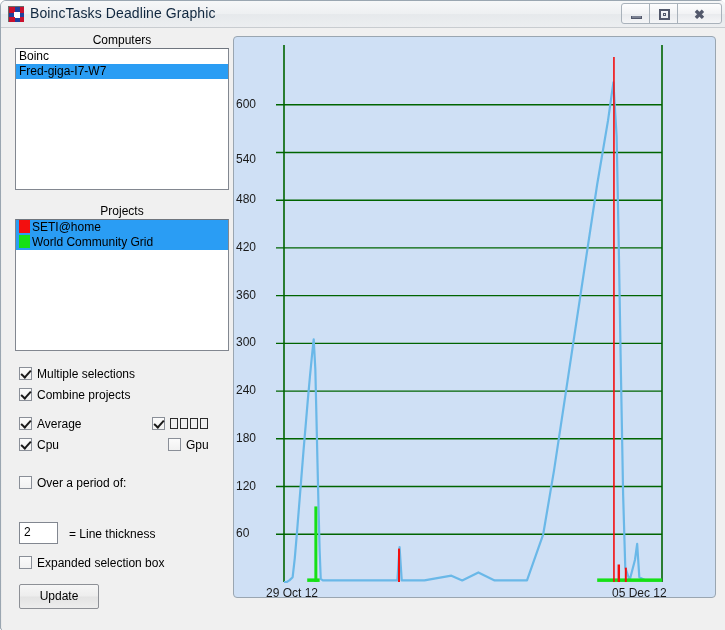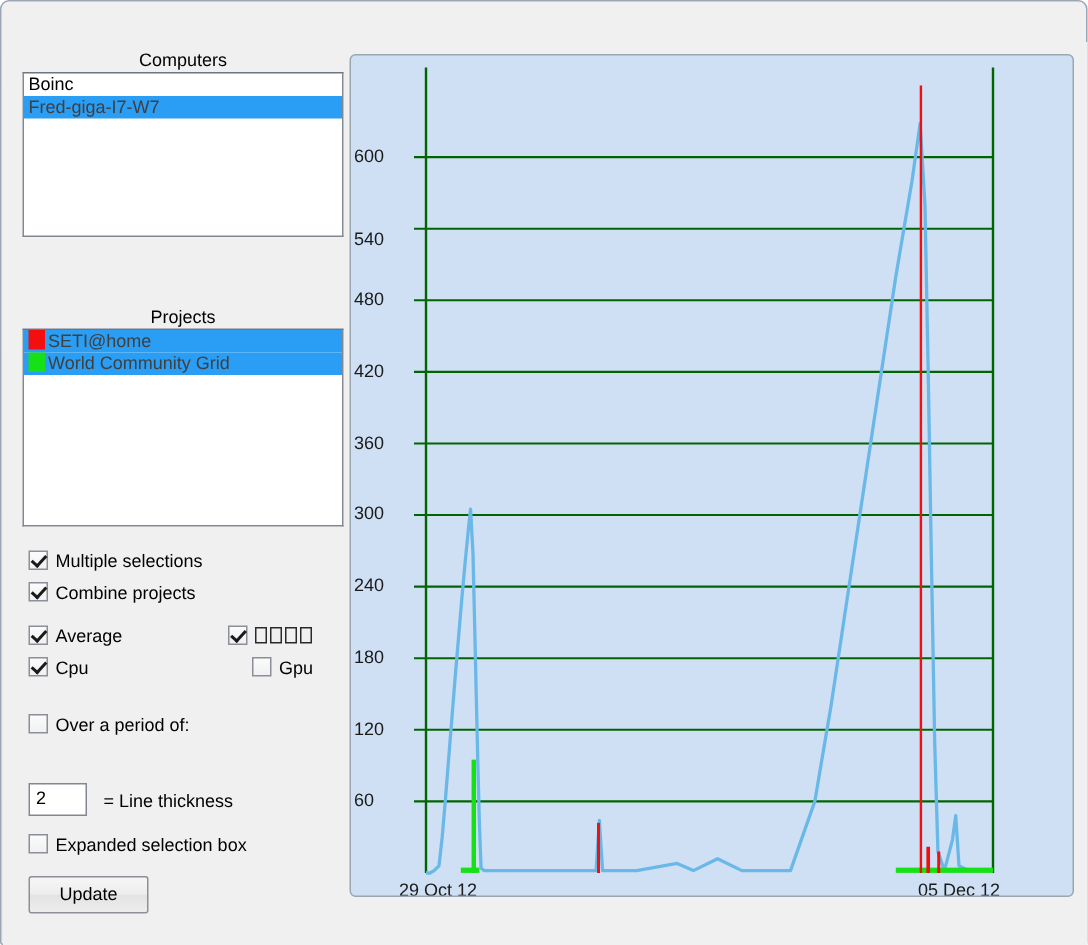--- a/index.html
+++ b/index.html
@@ -126,21 +126,21 @@
   }
   .lbrow {
     height: 15px;
     line-height: 15px;
     font-size: 12px;
     padding-left: 3px;
     color: #000;
     white-space: nowrap;
     position: relative;
   }
-  .lbrow.sel { background: #2a9df4; color: #404040; }
+  .lbrow.sel { background: #2a9df4; color: #000000; }
   .swatch {
     display: inline-block;
     width: 11px; height: 13px;
     vertical-align: -2px;
     margin-right: 2px;
   }
 
   
   .cb {
     position: absolute;
@@ -228,25 +228,50 @@
     font-size: 12px;
     color: #1a1a1a;
     white-space: nowrap;
   }
 </style>
 </head>
 <body>
 
 <div class="window">
 
+  <div class="titlebar">
+    <div class="title-icon">
+      <i class="ti-a"></i>
+        <i class="ti-b"></i>
+        <i class="ti-c"></i>
+      <i class="ti-d"></i>
+        <i class="ti-e"></i>
+        <i class="ti-f"></i>
+      <i class="ti-g"></i>
+        <i class="ti-h"></i>
+        <i class="ti-i"></i>
+    </div>
+    <div class="title-text">BoincTasks Deadline Graphic</div>
+    <div class="winbtns">
+      <div class="winbtn">
+        <span class="glyph-min"></span>
+      </div>
+      <div class="winbtn">
+        <span class="glyph-max"></span>
+      </div>
+      <div class="winbtn">
+        <span class="glyph-close">✖</span>
+      </div>
+    </div>
+  </div>
 
   <div class="client">
 
     <div class="grouplabel" style="left:13px; top:5px; width:214px;">Computers</div>
-    <div class="listbox" style="left:13px; top:20px; width:214px; height:110px;">
+    <div class="listbox" style="left:13px; top:20px; width:214px; height:142px;">
       <div class="lbrow">
         <span>Boinc</span>
       </div>
       <div class="lbrow sel">
         <span>Fred-giga-I7-W7</span>
       </div>
     </div>
 
     <div class="grouplabel" style="left:13px; top:176px; width:214px;">Projects</div>
     <div class="listbox" style="left:13px; top:191px; width:214px; height:132px;">

